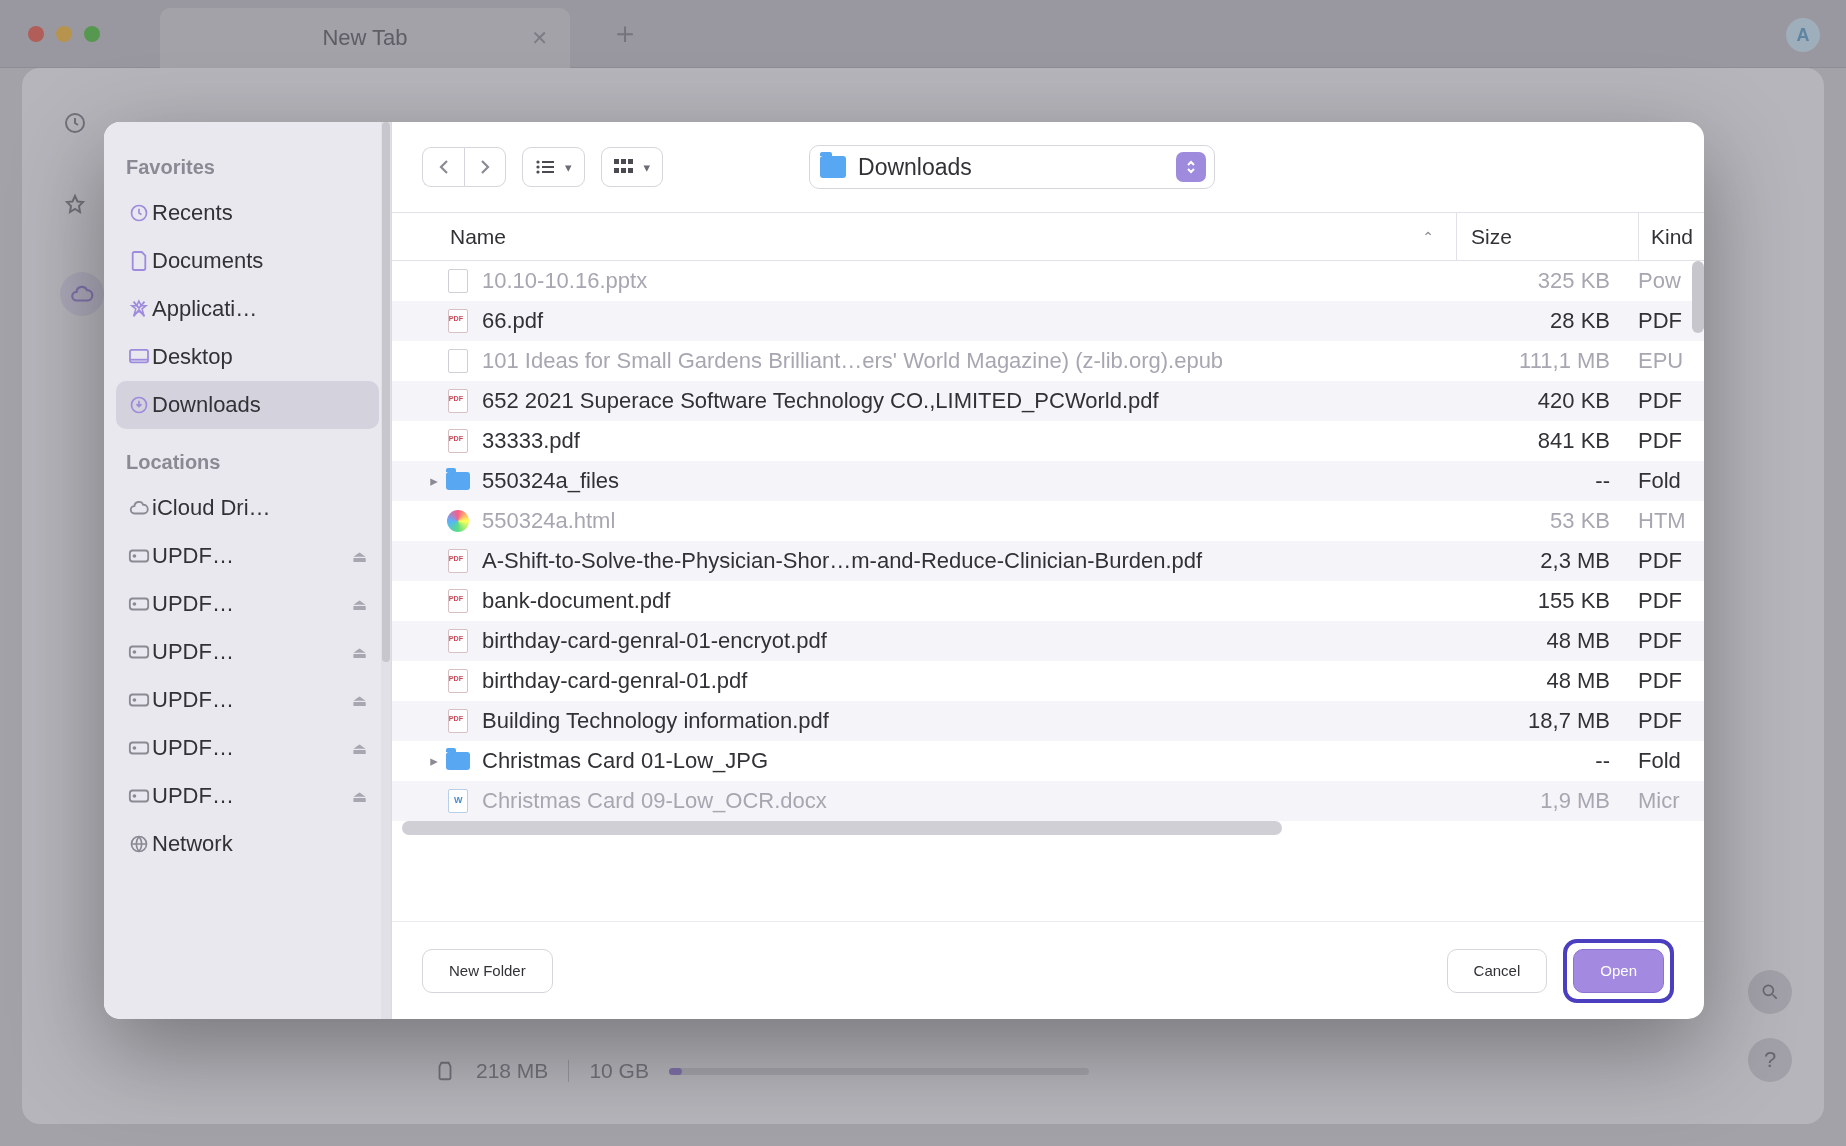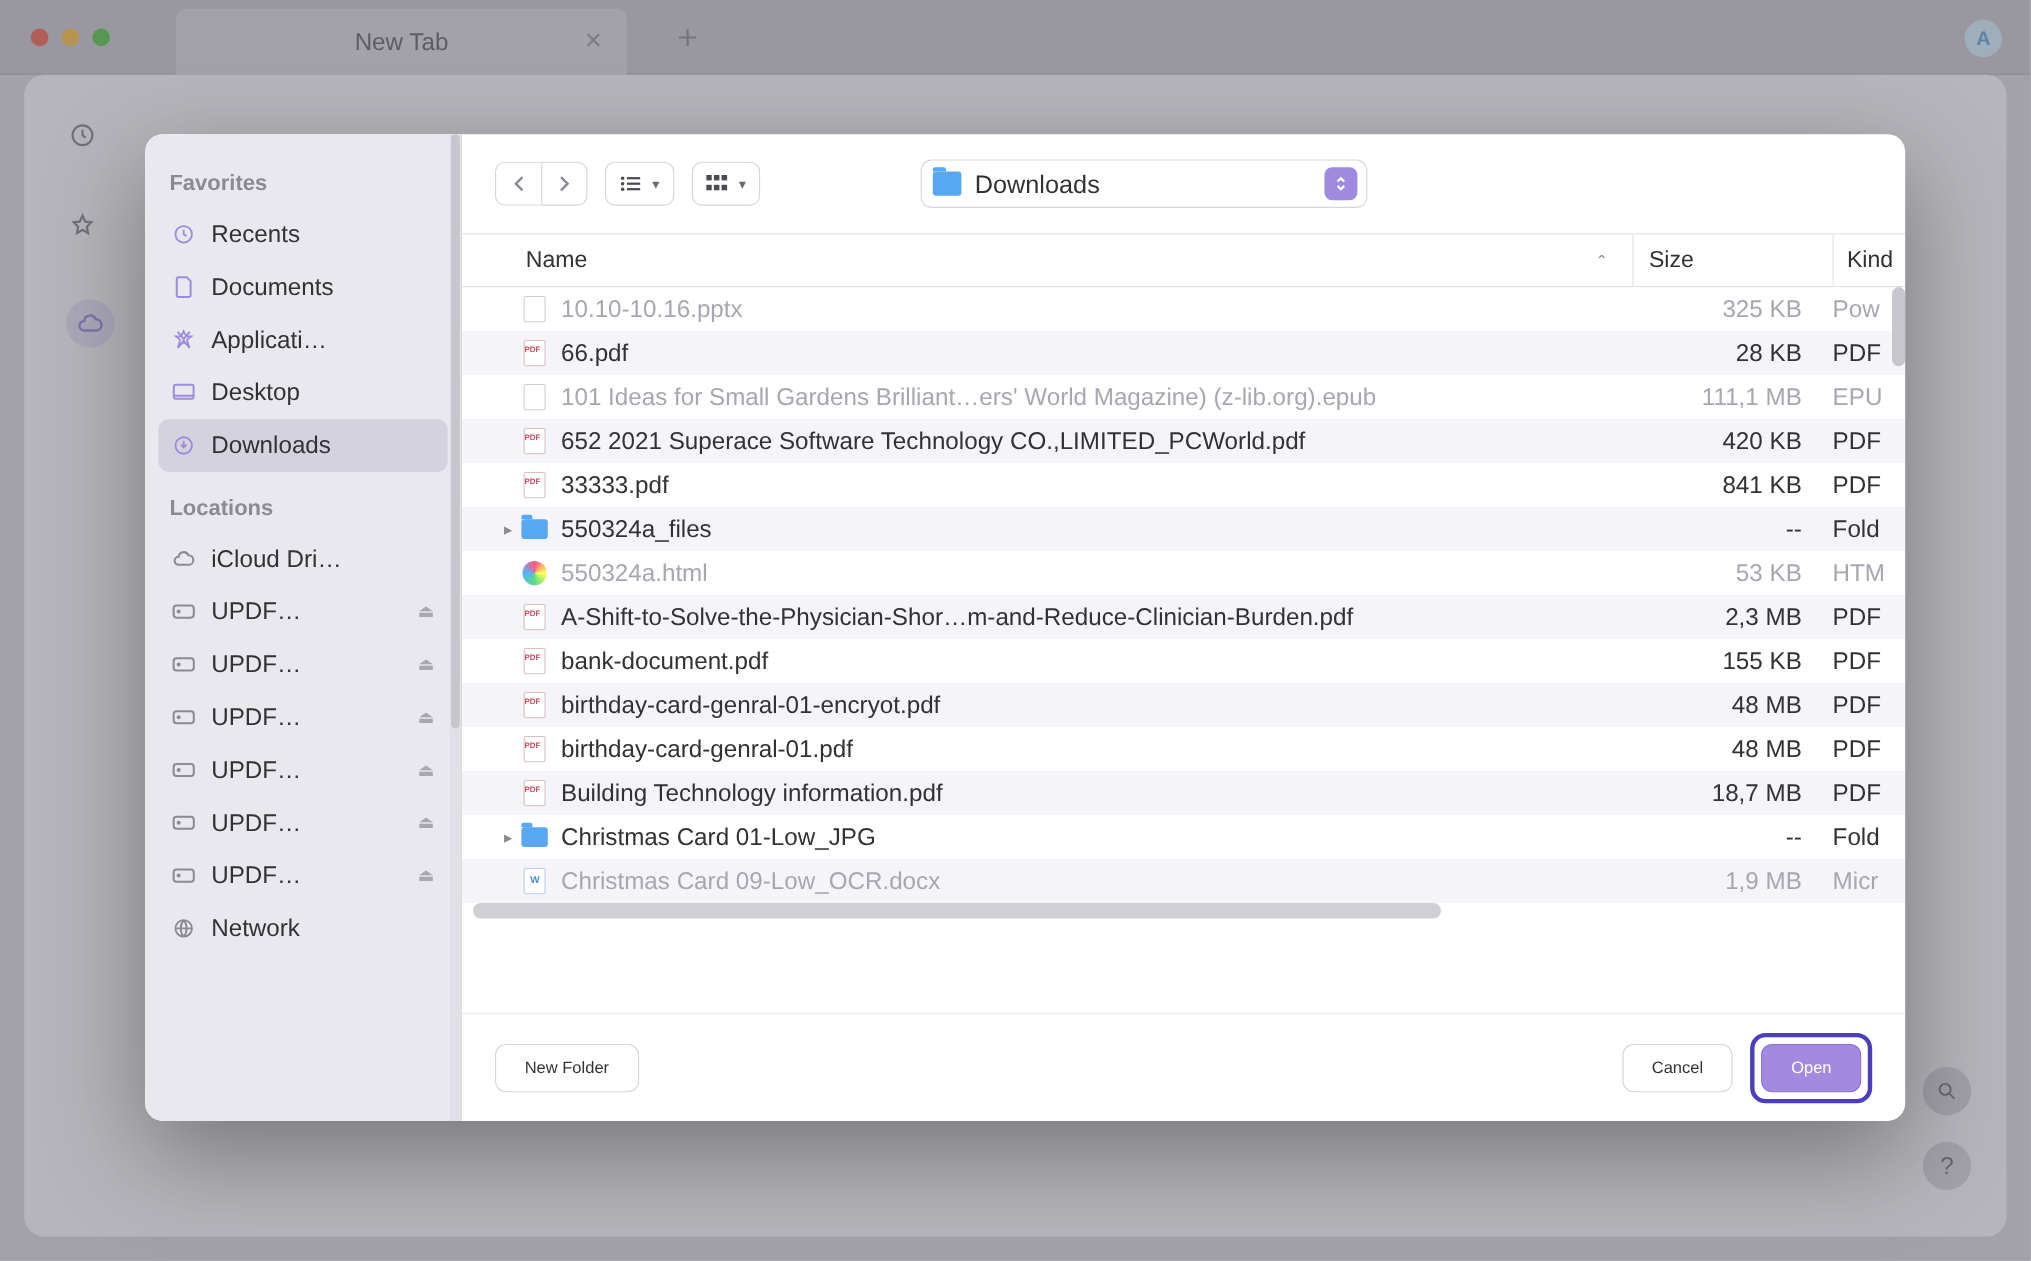--- a/index.html
+++ b/index.html
@@ -20,26 +20,26 @@
 
   .app-body { position:absolute; top:68px; left:22px; right:22px; bottom:22px; background:#f3f2f6; border-radius:18px; }
   .left-rail { position:absolute; top:40px; left:38px; display:flex; flex-direction:column; gap:52px; }
   .rail-ic { width:30px; height:30px; display:flex; align-items:center; justify-content:center; color:#8b8993; }
   .rail-ic.selected { background:#e2def1; border-radius:50%; padding:8px; width:44px; height:44px; color:#9e8bdd; }
 
   
   .overlay { position:absolute; inset:0; background:rgba(70,68,78,0.35); }
 
   
-  .dialog { position:absolute; left:132px; top:122px; width:1600px; height:897px; background:#fff; border-radius:16px; box-shadow:0 30px 90px rgba(0,0,0,0.35); overflow:hidden; display:flex; }
+  .dialog { position:absolute; left:104px; top:122px; width:1600px; height:897px; background:#fff; border-radius:16px; box-shadow:0 30px 90px rgba(0,0,0,0.35); overflow:hidden; display:flex; }
   .sidebar { width:288px; background:#e9e8ee; border-right:1px solid #dbdae1; padding:22px 12px; position:relative; }
   .sb-scroll { position:absolute; right:0; top:0; width:10px; height:100%; background:#e1e0e6; }
   .sb-thumb { position:absolute; right:1px; top:0; width:8px; height:540px; background:#c7c6cd; border-radius:4px; }
   .sec-label { color:#8b8993; font-size:20px; font-weight:600; margin:12px 10px 10px; }
-  .sb-item { display:flex; align-items:center; gap:14px; height:48px; padding:0 12px; border-radius:10px; color:#323136; font-size:22px; cursor:default; }
+  .sb-item { display:flex; align-items:center; gap:2px; height:48px; padding:0 12px; border-radius:10px; color:#323136; font-size:22px; cursor:default; }
   .sb-item.selected { background:#d4d2dd; }
   .sb-ic { width:22px; height:22px; display:flex; align-items:center; justify-content:center; color:#9e8bdd; }
   .sb-ic.gray { color:#8b8993; }
   .sb-label { white-space:nowrap; overflow:hidden; text-overflow:ellipsis; flex:1; }
   .eject { color:#a8a6b0; font-size:16px; }
 
   .main { flex:1; display:flex; flex-direction:column; }
   .toolbar { height:90px; display:flex; align-items:center; padding:0 30px; gap:16px; }
   .nav-btn { width:42px; height:40px; border:1px solid #d6d5db; border-radius:9px; display:flex; align-items:center; justify-content:center; color:#8b8993; background:#fff; }
   .nav-group { display:flex; }
@@ -133,20 +133,31 @@
             <path d="M12 3l2.5 5.5L20 9l-4 4 1 6-5-3-5 3 1-6-4-4 5.5-.5z"></path>
           </svg>
         </div>
       <div class="rail-ic selected">
           <svg width="26" height="26" viewBox="0 0 24 24" fill="none" stroke="currentColor" stroke-width="2">
             <path d="M17 18H7a4 4 0 010-8 5 5 0 019.6-1.5A3.5 3.5 0 0117 18z"></path>
           </svg>
         </div>
     </div>
 
+    <div class="storage-strip">
+      <svg width="22" height="26" viewBox="0 0 24 24" fill="none" stroke="currentColor" stroke-width="2">
+          <path d="M8 3h8l2 4v12a2 2 0 01-2 2H8a2 2 0 01-2-2V7z"></path>
+        </svg>
+      <span>218 MB</span>
+      <span class="vd"></span>
+      <span>10 GB</span>
+      <div class="storage-bar">
+          <div class="fill"></div>
+        </div>
+    </div>
     <div class="fab" style="bottom:110px">
         <svg width="20" height="20" viewBox="0 0 24 24" fill="none" stroke="currentColor" stroke-width="2">
           <circle cx="10" cy="10" r="6"></circle>
           <path d="M20 20l-5-5"></path>
         </svg>
       </div>
     <div class="fab" style="bottom:42px">?</div>
   </div>
 
   <div class="overlay"></div>

